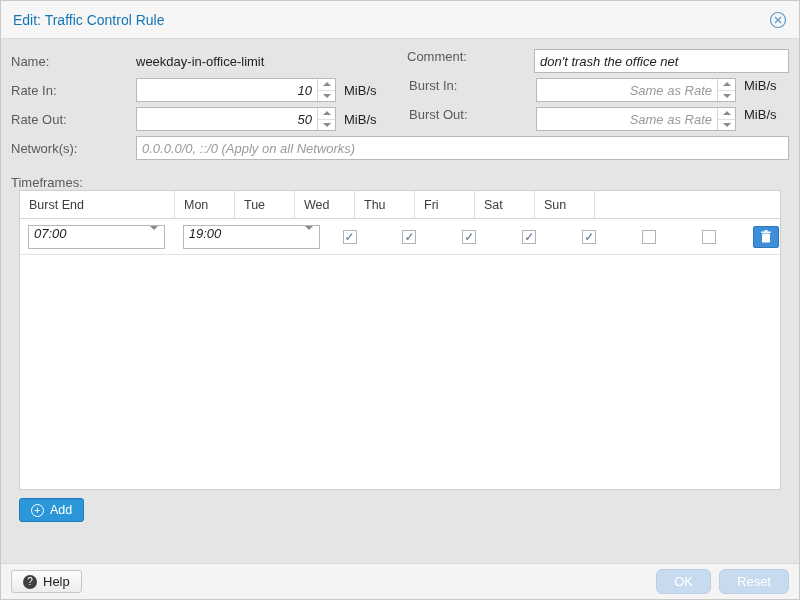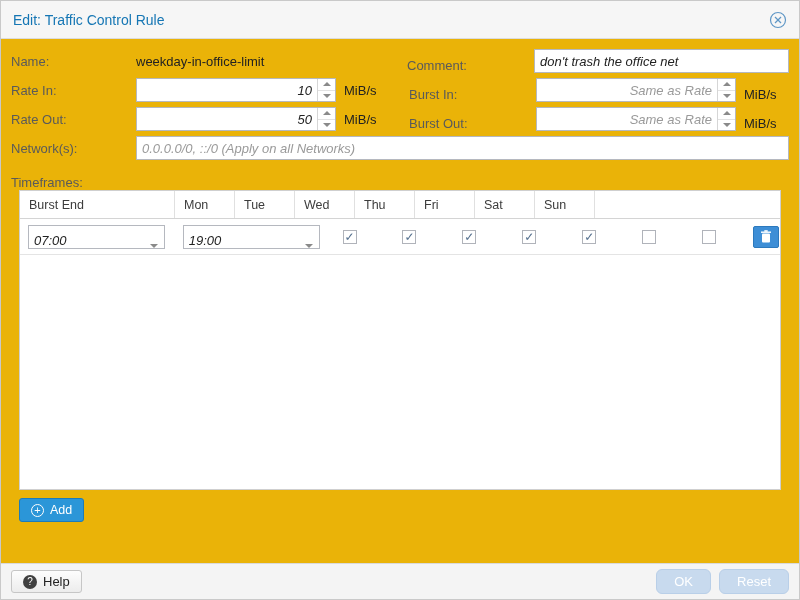--- a/index.html
+++ b/index.html
@@ -7,37 +7,37 @@
   body {
     font-family: "Liberation Sans", sans-serif;
     font-size: 13px;
     color: #3c3c3c;
     background: #fff;
   }
   .dialog {
     width:800px; height:600px;
     border:1px solid #c9c9c9;
     display:flex; flex-direction:column;
-    background:#eab308;
+    background:#e5e5e5;
   }
   
   .titlebar {
     height:38px; flex:0 0 38px;
     background:#f6f6f6;
     border-bottom:1px solid #dcdcdc;
     display:flex; align-items:center;
     padding:0 12px;
   }
   .titlebar .title { color:#1576b4; font-size:14px; }
   .close-btn { margin-left:auto; width:18px; height:18px; cursor:pointer; display:flex; align-items:center; justify-content:center; }
   
   .body { flex:1; padding:10px; display:flex; flex-direction:column; overflow:hidden; }
   .row { display:flex; align-items:center; margin-bottom:5px; }
   .half-left { display:flex; align-items:center; width:398px; }
-  .half-right { display:flex; align-items:flex-end; flex:1; }
+  .half-right { display:flex; align-items:flex-start; flex:1; }
   .lbl { color:#5a5a5a; }
   .lbl-l { width:125px; }
   .lbl-r { width:127px; }
   .name-value { color:#222; }
   input { font-family:"Liberation Sans", sans-serif; font-size:13px; color:#222; outline:none;font-style:italic; }
   .txt-field {
     height:24px; border:1px solid #b5b8bf; background:#fff; padding:0 5px;
   }
   input::placeholder { color:#9a9a9a; opacity:1; }
   .comment-field { width:255px; }
@@ -74,21 +74,21 @@
     border-right:1px solid #e0e0e0;
   }
   .c-start { width:155px; } .c-end { width:155px; }
   .c-day { width:60px; }
   .c-del { flex:1; border-right:none; }
   .tf-row { display:flex; height:36px; flex:0 0 36px; align-items:center; border-bottom:1px solid #e4e4e4; }
   .td { display:flex; align-items:center; border-right:1px solid transparent; }
   .td.c-start, .td.c-end { padding:0 8px; }
   .td.c-day { padding-left:13px; }
   
-  .combo { width:137px; height:24px; border:1px solid #b5b8bf; background:#fff; display:flex; align-items:flex-end; }
+  .combo { width:137px; height:24px; border:1px solid #b5b8bf; background:#fff; display:flex; align-items:flex-start; }
   .combo input { flex:1; border:none; padding:0 5px; min-width:0; }
   .combo-trigger { width:20px; display:flex; align-items:center; justify-content:center; cursor:pointer; }
   
   .checkbox {
     width:14px; height:14px; border:1px solid #b0b3ba; background:#fff;
     display:flex; align-items:center; justify-content:center; cursor:pointer;
     font-size:12px; color:#55708e;
   }
   .checkbox.checked::after { content:"\2713"; line-height:1; }
   

